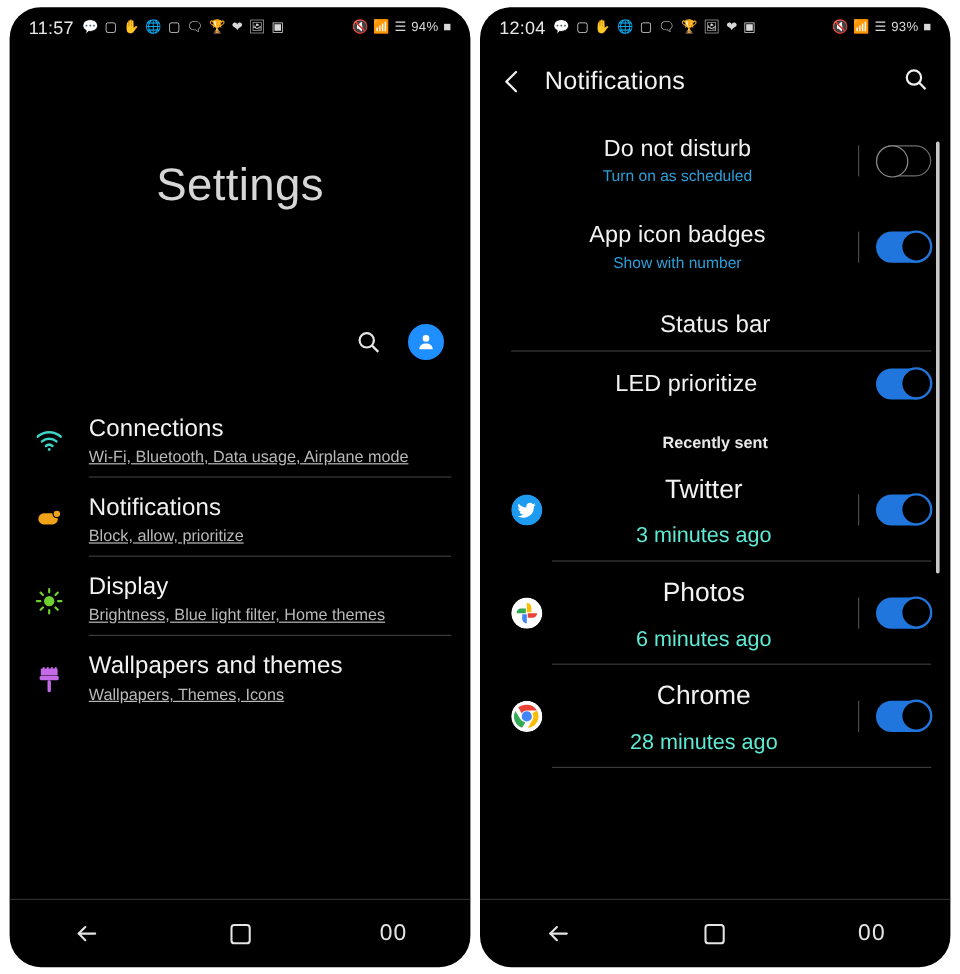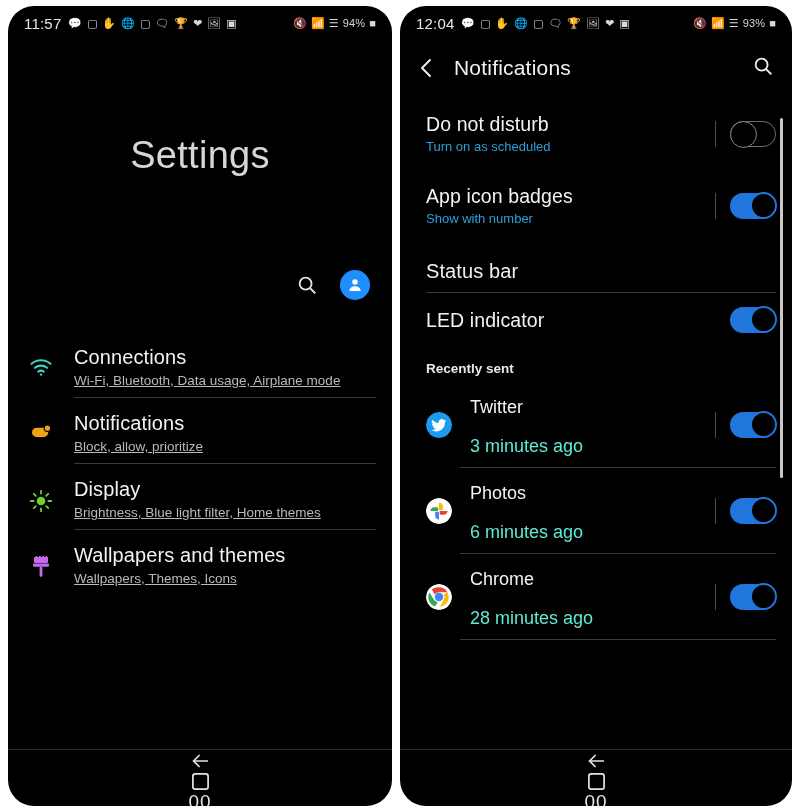--- a/index.html
+++ b/index.html
@@ -8,21 +8,21 @@
     font-family:"Liberation Sans","DejaVu Sans",sans-serif;
     overflow:hidden;
   }
   .stage{position:relative;width:800px;height:812px;}
 
   .phone{
     position:absolute;top:6px;height:800px;background:#000000;
     border-radius:26px;overflow:hidden;color:#ffffff;
   }
   #phone-left{left:8px;width:384px;}
-  #phone-right{left:400px;width:392px;}
+  #phone-right{left:400px;width:392px;text-align:center;}
 
   
   .statusbar{
     position:absolute;top:0;left:0;right:0;height:34px;
     display:flex;align-items:center;
     padding:0 16px;box-sizing:border-box;
   }
   .sb-clock{font-size:15px;color:#e8e8e8;letter-spacing:.2px;margin-right:7px;}
   .sb-noti{display:flex;align-items:center;gap:5px;}
   .sb-noti span{font-size:11px;line-height:1;color:#d8d8d8;display:inline-block;}
@@ -59,21 +59,20 @@
   .srow .ssub{font-size:13.5px;color:#b9b9b9;line-height:18px;margin-top:2px;text-decoration:underline;}
   .srow .divider{
     position:absolute;left:66px;right:16px;bottom:0;height:1px;background:#3a3a3a;
   }
 
   
   .navbar{
     position:absolute;left:0;right:0;bottom:0;height:56px;
     display:flex;align-items:center;justify-content:space-around;
     border-top:1px solid #2f2f2f;
-    flex-direction:column;
   }
   .navbar > div{display:flex;align-items:center;justify-content:center;width:80px;height:44px;}
   .nav-recents{font-size:19px;color:#e4e4e4;letter-spacing:1px;}
 
   
   .nhead{
     position:absolute;top:36px;left:0;right:0;height:52px;
     display:flex;align-items:center;padding:0 18px;box-sizing:border-box;
   }
   .nback{width:26px;display:flex;align-items:center;}
@@ -112,21 +111,21 @@
   .toggle.on .knob{right:-1px;border:2px solid #2176dd;}
   .toggle.off .knob{left:-1px;border:1px solid #8a8a8a;}
 
   
   .approw{
     position:relative;display:flex;align-items:center;
     padding:13px 16px 13px 16px;box-sizing:border-box;
   }
   .approw .aicon{width:46px;flex:0 0 46px;display:flex;justify-content:center;}
   .approw .atext{flex:1;padding-left:8px;padding-right:12px;}
-  .approw .aname{font-size:18px;color:#f2f2f2;line-height:25px;}
+  .approw .aname{font-size:22px;color:#f2f2f2;line-height:25px;}
   .approw .atime{font-size:18px;color:#5eead4;line-height:18px;margin-top:17px;}
   .approw .divider{position:absolute;left:60px;right:16px;bottom:0;height:1px;background:#3a3a3a;}
 
   .appicon{width:26px;height:26px;display:block;border-radius:50%;}
 
   
   .scrollbar{
     position:absolute;right:9px;top:20px;width:3px;height:360px;
     background:#c9c9c9;border-radius:2px;
   }
@@ -341,21 +340,21 @@
 
       </div>
 
       <div class="sect-head">
         <div class="sh-lg">Status bar</div>
         <div class="divider"></div>
       </div>
 
       <div class="nrow nodiv">
         <div class="ntext">
-          <div class="nt">LED indicator</div>
+          <div class="nt">LED prioritize</div>
         </div>
         <div class="tgwrap">
           <div class="toggle on">
               <div class="knob"></div>
             </div>
         </div>
 
       </div>
 
       <div class="sect-small">Recently sent</div>

